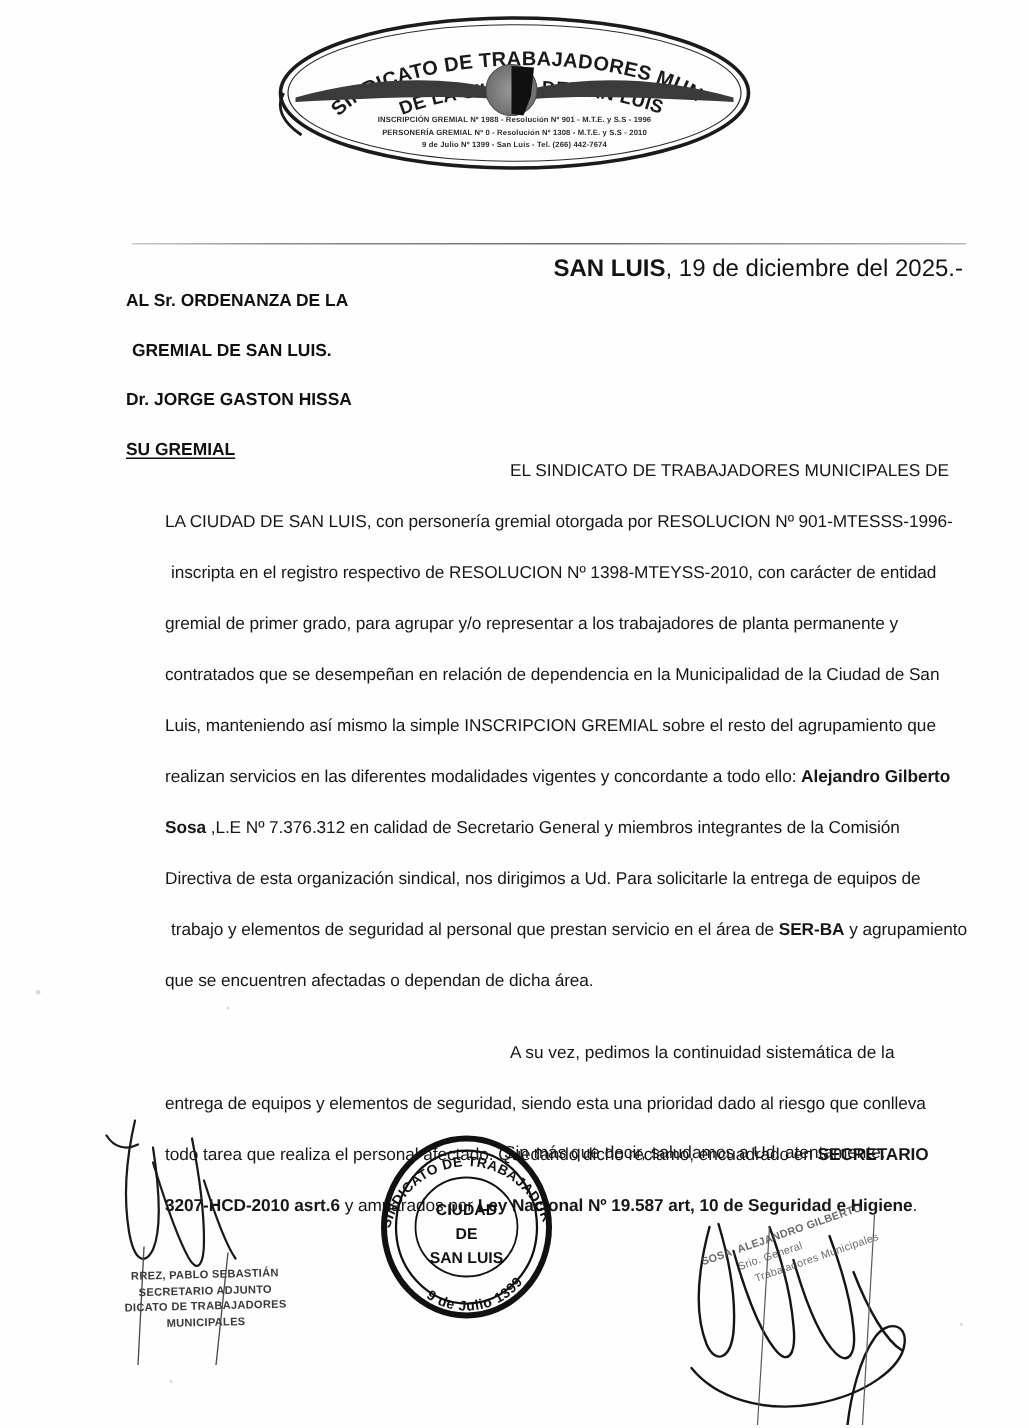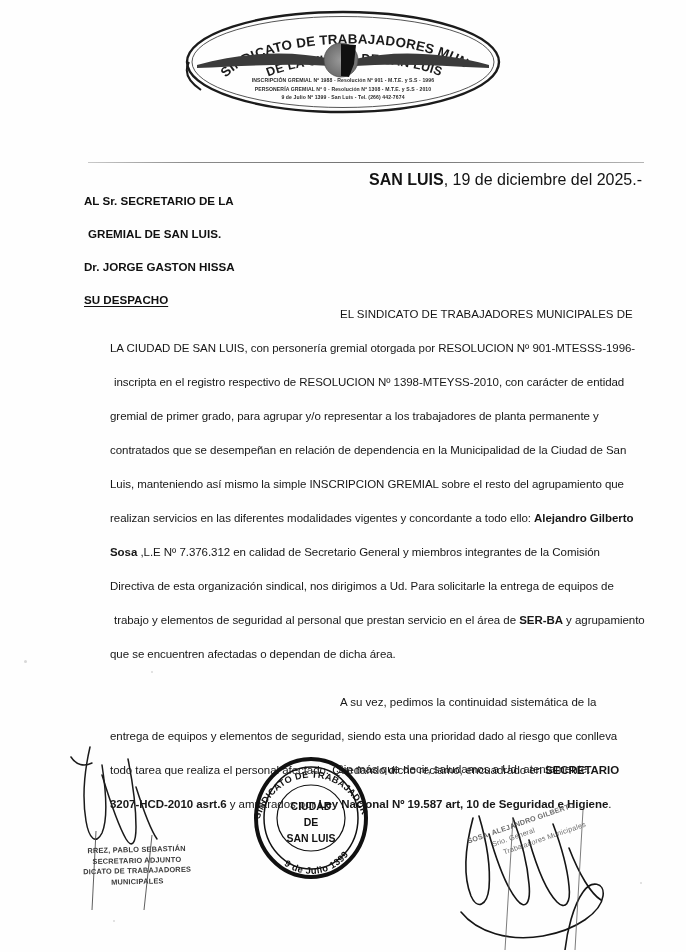--- a/index.html
+++ b/index.html
@@ -123,24 +123,24 @@
       <div>PERSONERÍA GREMIAL Nº 0 - Resolución Nº 1308 - M.T.E. y S.S - 2010</div>
       <div>9 de Julio Nº 1399 - San Luis - Tel. (266) 442-7674</div>
     </div>
   </div>
 
   <div class="rule"></div>
 
   <div class="dateline"><b>SAN LUIS</b><span>, 19 de diciembre  del 2025.-</span></div>
 
   <div class="addressee">
-    <div>AL Sr. SECRETARIO  DE LA</div>
+    <div>AL Sr. ORDENANZA  DE LA</div>
     <div class="indent1">GREMIAL DE SAN LUIS.</div>
     <div>Dr. JORGE GASTON HISSA</div>
-    <div class="underline">SU DESPACHO</div>
+    <div class="underline">SU GREMIAL</div>
   </div>
 
   <div class="body">
     <div class="ln ind-right">EL SINDICATO  DE TRABAJADORES MUNICIPALES DE</div>
     <div class="ln tight">LA CIUDAD DE SAN LUIS, con personería gremial otorgada por RESOLUCION Nº 901-MTESSS-1996-</div>
     <div class="ln ind-sm tight">inscripta en el registro respectivo de RESOLUCION Nº 1398-MTEYSS-2010, con carácter de entidad</div>
     <div class="ln tight">gremial de primer grado, para agrupar y/o representar a los trabajadores de planta permanente y</div>
     <div class="ln tight">contratados que se desempeñan en relación de dependencia en la Municipalidad de la Ciudad de San</div>
     <div class="ln tight">Luis, manteniendo así mismo la simple INSCRIPCION GREMIAL  sobre el resto del agrupamiento que</div>
     <div class="ln tight"><span>realizan servicios en las diferentes modalidades vigentes y concordante a todo ello: </span><b>Alejandro Gilberto</b></div>

